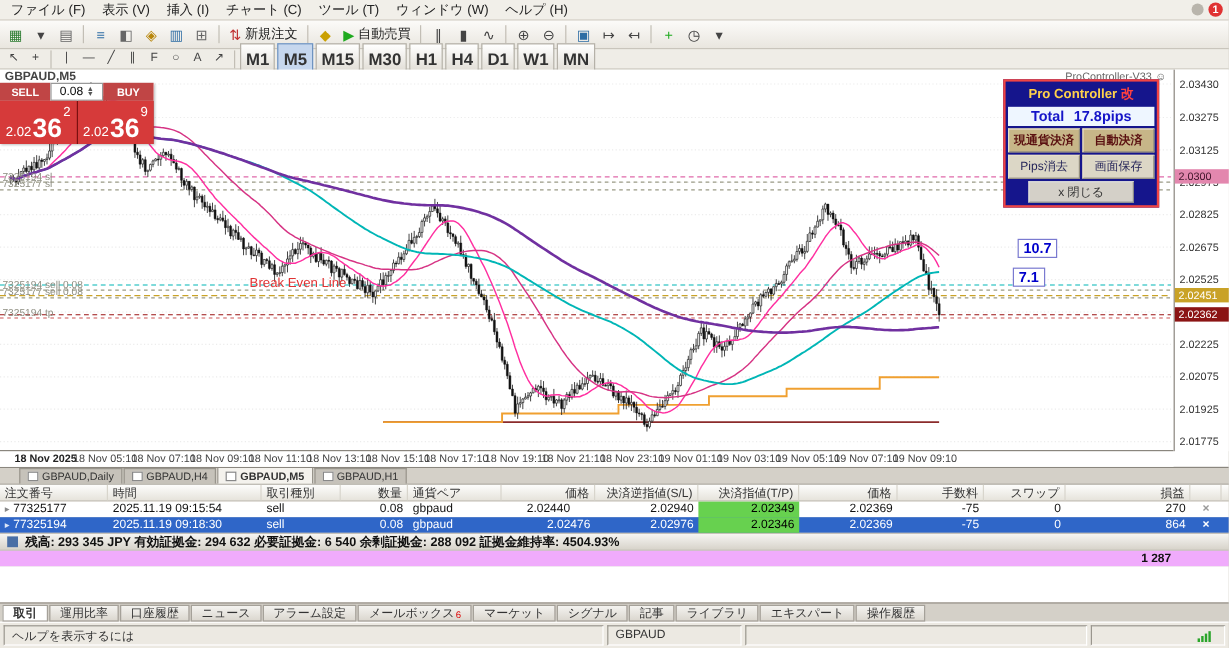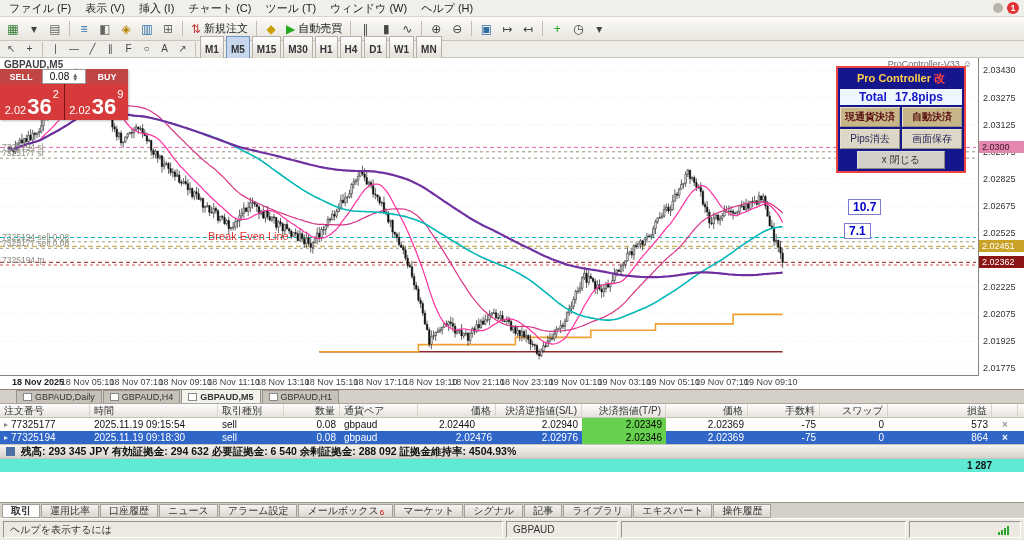--- a/index.html
+++ b/index.html
@@ -12,21 +12,21 @@
   .gray-dot{width:10px;height:10px;border-radius:50%;background:#b9b5ac;}
   
   .toolbar1{height:24px;background:linear-gradient(#fcfbf9,#e9e6df);border-bottom:1px solid #c9c5bc;display:flex;align-items:center;padding:0 3px;gap:1px;}
   .toolbar2{height:17px;background:#efede7;border-bottom:1px solid #c9c5bc;display:flex;align-items:center;padding:0 3px;gap:1px;}
   .tb-btn{height:20px;min-width:20px;display:flex;align-items:center;justify-content:center;gap:3px;padding:0 3px;border:1px solid transparent;border-radius:2px;}
   .toolbar2 .tb-btn{height:15px;min-width:17px;}
   .tb-glyph{font-size:12px;line-height:1;color:#444;}
   .toolbar2 .tb-glyph{font-size:10px;}
   .tb-label{font-size:11px;color:#222;white-space:nowrap;}
   .tb-sep{width:1px;height:15px;background:#c2beb5;margin:0 3px;}
-  .tf-btn{font-size:10px;font-weight:bold;color:#333;height:27px;padding:0 4px;display:flex;align-items:center;border:1px solid #b5b1a8;background:linear-gradient(#ffffff,#ddd9d0);margin-right:1px;}
+  .tf-btn{font-size:14px;font-weight:bold;color:#333;height:27px;padding:0 4px;display:flex;align-items:center;border:1px solid #b5b1a8;background:linear-gradient(#ffffff,#ddd9d0);margin-right:1px;}
   .tf-btn.active{background:#c6d7ee;border-color:#6e93c0;}
   
   .chart-area{position:relative;height:332px;background:#fff;border-bottom:1px solid #8a867e;}
   #chart-svg{position:absolute;left:0;top:0;}
   .symbol-label{position:absolute;left:4px;top:1px;font-size:10px;font-weight:bold;color:#444;z-index:3;}
   .ea-label{position:absolute;right:52px;top:1px;font-size:9px;color:#666;z-index:3;display:flex;gap:3px;align-items:center;}
   .mk-label{position:absolute;left:2px;font-size:8.5px;color:#8d8d80;z-index:2;white-space:nowrap;}
   .breakeven{position:absolute;left:208px;font-size:11px;color:#e03333;z-index:2;white-space:nowrap;}
   .pips-box{position:absolute;background:#fff;border:1px solid #7a7ad0;color:#0000cc;font-size:12px;font-weight:bold;padding:0 4px;z-index:4;}
   #pips1{left:848px;top:141px;}
@@ -71,21 +71,21 @@
   .t-h{border-right:1px solid #d8d5cc;color:#333;}
   .t-row{display:flex;height:13px;background:#fff;color:#111;}
   .t-row.selected{background:#2f66c8;color:#fff;}
   .tp-cell{background:#67d14f;color:#000 !important;}
   .row-arrow{color:#888;margin-right:3px;font-size:8px;}
   .t-row.selected .row-arrow{color:#dce6f8;}
   .close-x{color:#999;font-weight:bold;}
   .t-row.selected .close-x{color:#fff;}
   .balance-row{height:15px;background:linear-gradient(#f6f5f2,#d7d3ca);border-top:1px solid #c6c2ba;border-bottom:1px solid #c6c2ba;display:flex;align-items:center;font-size:10.5px;font-weight:bold;color:#111;padding-left:6px;gap:6px;}
   .balance-icon{width:9px;height:9px;background:#4a6fa5;display:inline-block;}
-  .profit-row{height:13px;background:#5eead4;display:flex;align-items:center;justify-content:flex-end;padding-right:32px;font-size:10px;font-weight:bold;color:#111;}
+  .profit-row{height:13px;background:#f0abfc;display:flex;align-items:center;justify-content:flex-end;padding-right:48px;font-size:10px;font-weight:bold;color:#111;}
   .t-filler{height:30px;background:#fff;}
   
   .term-tabs{height:16px;background:#d4d0c8;display:flex;align-items:center;padding-left:2px;border-top:1px solid #98948c;}
   .term-tab{height:14px;display:flex;align-items:center;padding:0 8px;font-size:10px;color:#333;background:linear-gradient(#f4f3f0,#dbd7cf);border:1px solid #a5a199;margin-right:1px;white-space:nowrap;}
   .term-tab.active{background:#fff;font-weight:bold;}
   .tab-badge{color:#d00;font-size:8px;margin-left:1px;position:relative;top:2px;}
   
   .status-bar{height:22px;background:#ece9e2;display:flex;align-items:center;padding:2px 3px;gap:3px;border-top:1px solid #fff;}
   .sb-seg{height:17px;border:1px solid;border-color:#9a968e #ffffff #ffffff #9a968e;display:flex;align-items:center;padding:0 6px;font-size:10px;color:#333;white-space:nowrap;overflow:hidden;}
   .sb-left{width:500px;}
@@ -432,21 +432,21 @@
       <div class="t-cell" style="width: 82px; justify-content: flex-end;">
         <span>2.02369</span>
       </div>
       <div class="t-cell" style="width: 72px; justify-content: flex-end;">
         <span>-75</span>
       </div>
       <div class="t-cell" style="width: 68px; justify-content: flex-end;">
         <span>0</span>
       </div>
       <div class="t-cell" style="width: 104px; justify-content: flex-end;">
-        <span>573</span>
+        <span>270</span>
       </div>
       <div class="t-cell" style="width: 26px; justify-content: center;">
         <span class="close-x">×</span>
       </div>
     </div>
     <div class="t-row selected">
       <div class="t-cell" style="width: 90px; justify-content: flex-start;">
         <span class="row-arrow">▸</span>
         <span>77325194</span>
       </div>

